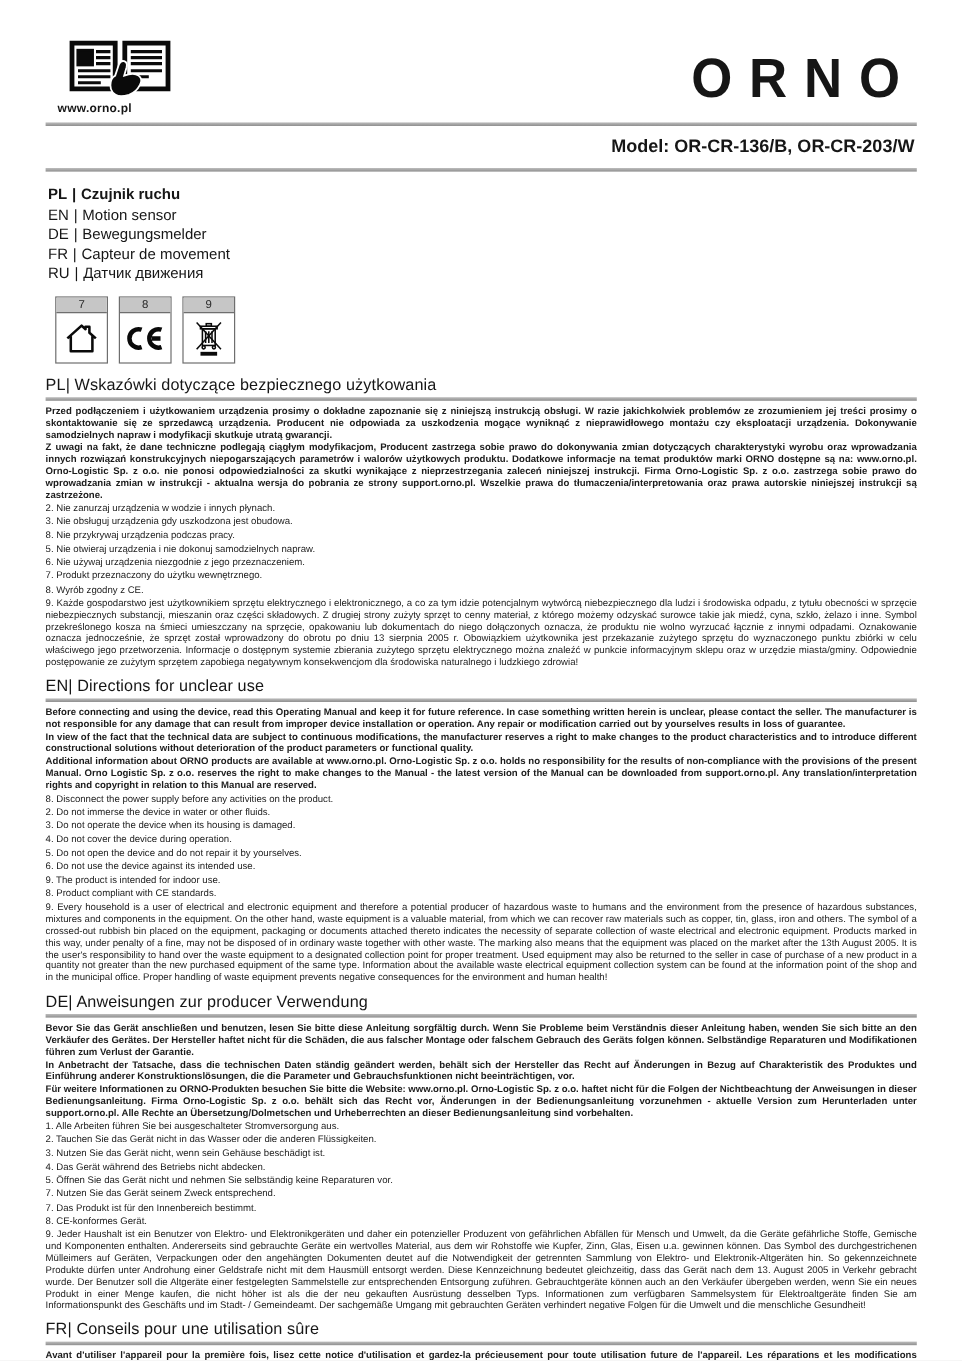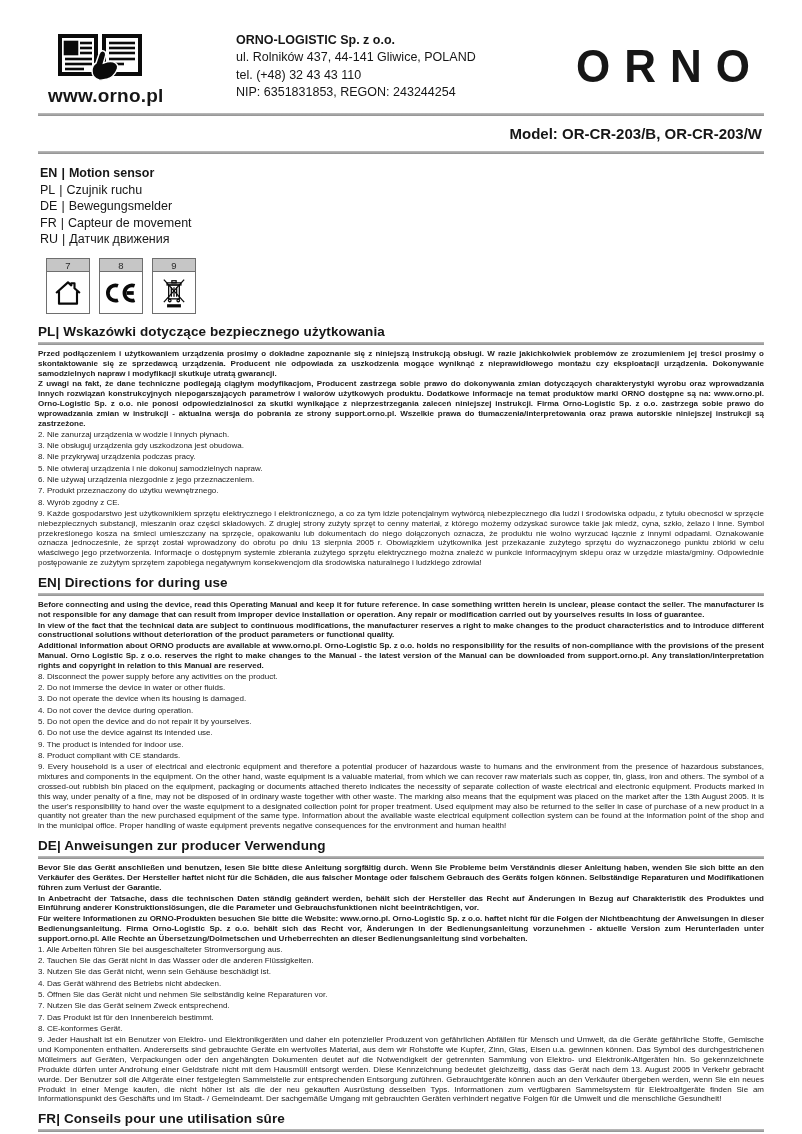--- a/index.html
+++ b/index.html
@@ -7,21 +7,21 @@
   .page {
     width: 802px; height: 1134px; margin: 0 auto; background: #fff;
     font-family: "Liberation Sans", sans-serif; color: #161616;
     padding: 30px 38px 16px 38px; overflow: hidden; position: relative;
   }
 
   
   .header { display: flex; align-items: flex-start; }
   .logo-block { width: 150px; padding-left: 10px; }
   .book-svg { display: block; margin-left: 6px; }
-  .website { font-weight: bold; font-size: 19px; margin-top: 3px; letter-spacing: 0.2px; }
+  .website { font-weight: bold; font-size: 10px; margin-top: 3px; letter-spacing: 0.2px; }
   .company { margin-left: 48px; font-size: 12.5px; line-height: 1.38; padding-top: 2px; }
   .company-name { font-weight: bold; }
   .brand {
     margin-left: auto; font-weight: bold; font-size: 44px; line-height: 1;
     letter-spacing: 14px; margin-top: 14px; padding-right: 0;
     font-stretch: condensed; transform: scaleY(1.05);
   }
   .rule { height: 3px; background: linear-gradient(#bdbdbd, #8f8f8f); border: 0; }
   .rule-header { margin-top: 6px; }
   .model-line { text-align: right; font-weight: bold; font-size: 15px; padding: 9px 2px 9px 0; }
@@ -36,21 +36,21 @@
   .icon-row { display: flex; gap: 9px; margin: 12px 0 10px 8px; }
   .plate { width: 44px; border: 1px solid #6e6e6e; background: #fff; }
   .plate-num {
     background: #c6c6c6; border-bottom: 1px solid #6e6e6e; text-align: center;
     font-size: 9.5px; height: 13px; line-height: 13px; color: #2a2a2a;
   }
   .plate-body { height: 41px; display: flex; align-items: center; justify-content: center; }
 
   
   section { margin-top: 7px; }
-  .sec-heading { font-size: 13.5px; font-weight: bold; margin: 3px 0 3px 0; letter-spacing: 0.1px; }
+  .sec-heading { font-size: 13.5px; font-weight: normal; margin: 3px 0 3px 0; letter-spacing: 0.1px; }
   .sec-rule { height: 3px; background: linear-gradient(#bdbdbd, #8f8f8f); margin-bottom: 4px; }
   .sec-body { font-size: 8px; line-height: 1.23; text-align: justify; color: #1c1c1c; }
   .sec-body p { margin: 0 0 1.5px 0; }
   .paras p { margin-bottom: 1px; font-weight: bold; }
   .items p { margin-bottom: 1.5px; }
 </style>
 </head>
 <body>
 
 <div class="page">
@@ -74,39 +74,33 @@
             <line x1="55" y1="18" x2="81" y2="18"></line>
             <line x1="55" y1="23" x2="81" y2="23"></line>
           <line x1="55" y1="29" x2="81" y2="29"></line>
             <line x1="55" y1="34" x2="70" y2="34"></line>
         </g>
         <path fill="#0a0a0a" stroke="#fff" stroke-width="1.5" d="M45 50 q-7 -2 -7 -9 q0 -6 4 -8 l3 -9 q1.5 -4 4.5 -3 q3 1 2 5 l-2 7 q8 -3 12 0 q4 3 1 8 q-3 6 -9 8 q-5 1.5 -8.5 1 z"></path>
       </svg>
       <div class="website">www.orno.pl</div>
     </div>
 
-    <div class="company">
-      <div class="company-name">ORNO-LOGISTIC Sp. z o.o.</div>
-      <div>ul. Rolników 437, 44-141 Gliwice, POLAND</div>
-      <div>tel. (+48) 32 43 43 110</div>
-      <div>NIP: 6351831853, REGON: 243244254</div>
-    </div>
 
     <div class="brand">ORNO</div>
   </div>
 
   <div class="rule rule-header"></div>
-  <div class="model-line">Model: OR-CR-203/B, OR-CR-203/W</div>
+  <div class="model-line">Model: OR-CR-136/B, OR-CR-203/W</div>
   <div class="rule"></div>
 
   <div class="lang-list">
 
+      <div class="lang-row"><span>PL</span><span class="lang-sep">|</span><span>Czujnik ruchu</span></div>
+
       <div class="lang-row"><span>EN</span><span class="lang-sep">|</span><span>Motion sensor</span></div>
-
-      <div class="lang-row"><span>PL</span><span class="lang-sep">|</span><span>Czujnik ruchu</span></div>
 
       <div class="lang-row"><span>DE</span><span class="lang-sep">|</span><span>Bewegungsmelder</span></div>
 
       <div class="lang-row"><span>FR</span><span class="lang-sep">|</span><span>Capteur de movement</span></div>
 
       <div class="lang-row"><span>RU</span><span class="lang-sep">|</span><span>Датчик движения</span></div>
     </div>
 
   <div class="icon-row">
     <div class="plate">
@@ -168,21 +162,21 @@
           <p>5. Nie otwieraj urządzenia i nie dokonuj samodzielnych napraw.</p>
           <p>6. Nie używaj urządzenia niezgodnie z jego przeznaczeniem.</p>
           <p>7. Produkt przeznaczony do użytku wewnętrznego.</p>
           <p>8. Wyrób zgodny z CE.</p>
           <p>9. Każde gospodarstwo jest użytkownikiem sprzętu elektrycznego i elektronicznego, a co za tym idzie potencjalnym wytwórcą niebezpiecznego dla ludzi i środowiska odpadu, z tytułu obecności w sprzęcie niebezpiecznych substancji, mieszanin oraz części składowych. Z drugiej strony zużyty sprzęt to cenny materiał, z którego możemy odzyskać surowce takie jak miedź, cyna, szkło, żelazo i inne. Symbol przekreślonego kosza na śmieci umieszczany na sprzęcie, opakowaniu lub dokumentach do niego dołączonych oznacza, że produktu nie wolno wyrzucać łącznie z innymi odpadami. Oznakowanie oznacza jednocześnie, że sprzęt został wprowadzony do obrotu po dniu 13 sierpnia 2005 r. Obowiązkiem użytkownika jest przekazanie zużytego sprzętu do wyznaczonego punktu zbiórki w celu właściwego jego przetworzenia. Informacje o dostępnym systemie zbierania zużytego sprzętu elektrycznego można znaleźć w punkcie informacyjnym sklepu oraz w urzędzie miasta/gminy. Odpowiednie postępowanie ze zużytym sprzętem zapobiega negatywnym konsekwencjom dla środowiska naturalnego i ludzkiego zdrowia!</p>
         </div>
     </div>
   </section>
 
   <section>
-    <h2 class="sec-heading">EN| Directions for during use</h2>
+    <h2 class="sec-heading">EN| Directions for unclear use</h2>
     <div class="sec-rule"></div>
     <div class="sec-body">
       <div class="paras">
 
       <p>Before connecting and using the device, read this Operating Manual and keep it for future reference. In case something written herein is unclear, please contact the seller. The manufacturer is not responsible for any damage that can result from improper device installation or operation. Any repair or modification carried out by yourselves results in loss of guarantee.</p>
           <p>In view of the fact that the technical data are subject to continuous modifications, the manufacturer reserves a right to make changes to the product characteristics and to introduce different constructional solutions without deterioration of the product parameters or functional quality.</p>
           <p>Additional information about ORNO products are available at www.orno.pl. Orno-Logistic Sp. z o.o. holds no responsibility for the results of non-compliance with the provisions of the present Manual. Orno Logistic Sp. z o.o. reserves the right to make changes to the Manual - the latest version of the Manual can be downloaded from support.orno.pl.  Any translation/interpretation rights and copyright in relation to this Manual are reserved.</p>
         </div>
       <div class="items">
 

